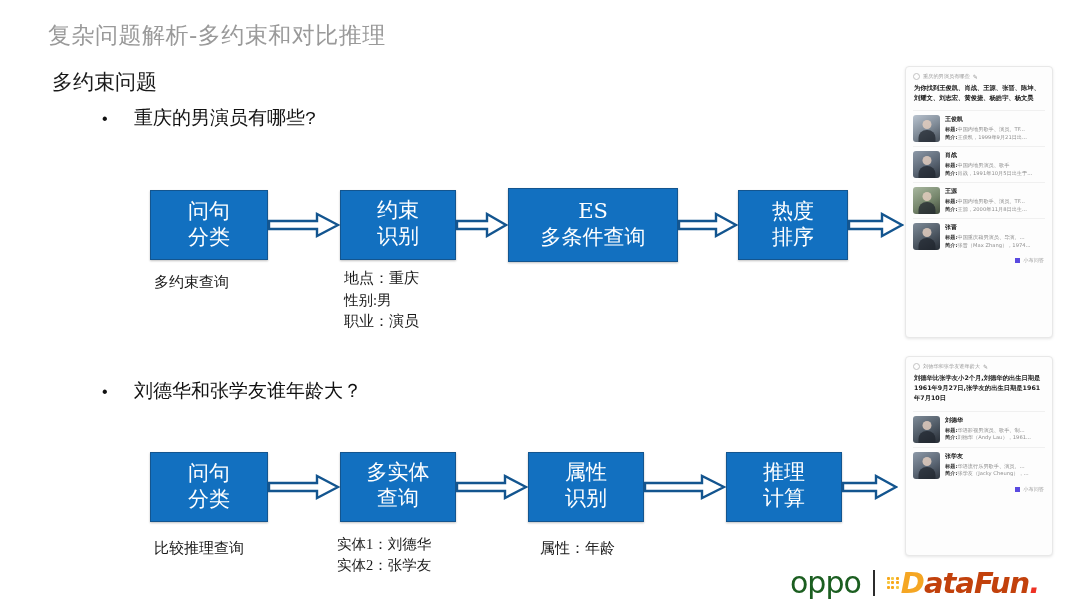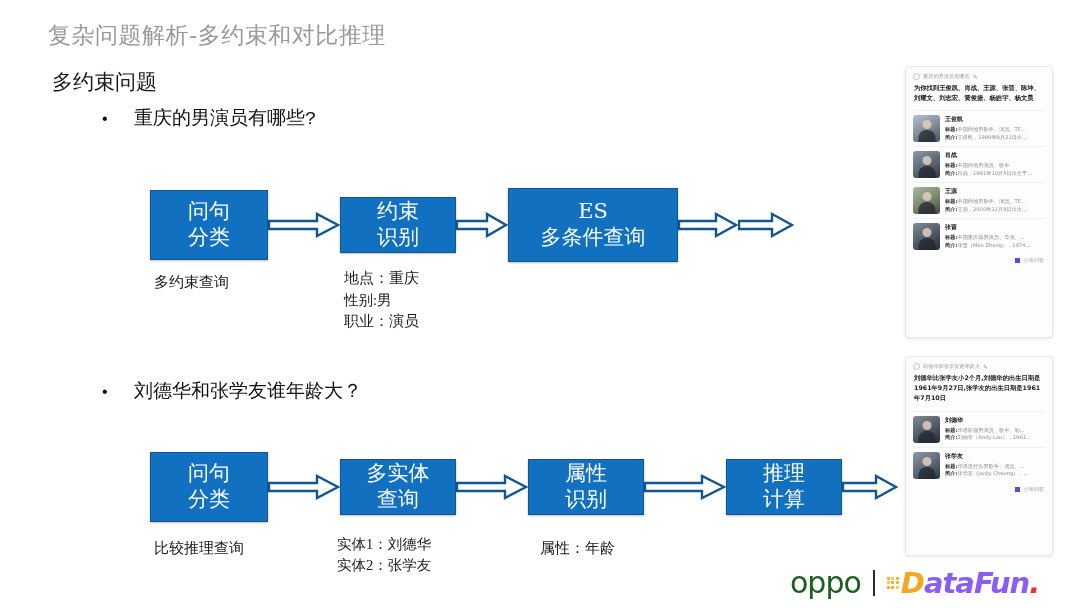--- a/index.html
+++ b/index.html
@@ -45,21 +45,21 @@
     color: #ffffff;
     display: flex; flex-direction: column;
     align-items: center; justify-content: center;
     font-family: "DejaVu Serif", "Liberation Serif", serif;
     font-size: 21px; line-height: 1.22;
     box-shadow: 0 1px 2px rgba(0,0,0,.25);
     position: relative;
   }
   .node .ln { white-space: nowrap; }
   .n-w1 { width: 118px; height: 70px; }
-  .n-w2 { width: 116px; height: 56px; }
+  .n-w2 { width: 116px; height: 70px; font-family: Liberation Mono, monospace; }
   .n-wide { width: 170px; height: 74px; }
   .n-w3 { width: 110px; height: 70px; }
 
   
   .arrow { position: relative; height: 26px; flex: none; }
   .arrow svg { display: block; }
 
   
   .cap {
     position: absolute;
@@ -155,21 +155,21 @@
   .divider { width: 2px; height: 26px; background: #2b2b2b; }
   .datafun { display: flex; align-items: center; }
   .df-dots { display:grid; grid-template-columns: repeat(3, 3px); gap: 1.5px; margin-right: 2px; }
   .df-dots i { width: 3px; height: 3px; display:block; background:#f7a81b; border-radius:1px; }
   .df-dots i:nth-child(2), .df-dots i:nth-child(4), .df-dots i:nth-child(9) { background: #f5c842; }
   .df-text {
     font-family: "DejaVu Sans", "Liberation Sans", sans-serif;
     font-size: 29px; font-weight: bold; font-style: italic; letter-spacing: -1px;
   }
   .df-text .p1 { color: #f5a623; }
-  .df-text .p2 { color: #8b5cf6; }
+  .df-text .p2 { color: #c2410c; }
   .df-text .p3 { color: #ee3124; }
 </style>
 </head>
 <body>
 
 <div class="slide">
 
   <div class="slide-title">复杂问题解析-多约束和对比推理</div>
 
   <div class="section-head sec1">多约束问题</div>
@@ -204,20 +204,24 @@
       <span class="ln">ES</span>
       <span class="ln">多条件查询</span>
     </div>
 
     <div class="arrow" style="width:60px">
       <svg width="60" height="26" viewBox="0 0 60 26">
           <path d="M1 9 H38 V2 L58 13 L38 24 V17 H1 Z" fill="#ffffff" stroke="#13558f" stroke-width="2.4"></path>
         </svg>
     </div>
 
+    <div class="node n-w3">
+      <span class="ln">热度</span>
+      <span class="ln">排序</span>
+    </div>
 
     <div class="arrow" style="width:56px">
       <svg width="56" height="26" viewBox="0 0 56 26">
           <path d="M1 9 H34 V2 L54 13 L34 24 V17 H1 Z" fill="#ffffff" stroke="#13558f" stroke-width="2.4"></path>
         </svg>
     </div>
   </div>
 
   <div class="cap c1">多约束查询</div>
   <div class="cap c2">

